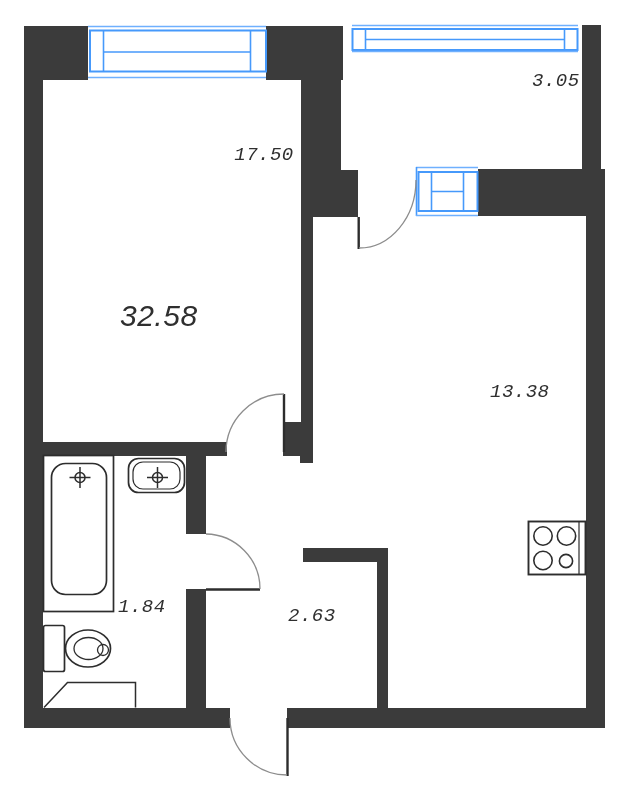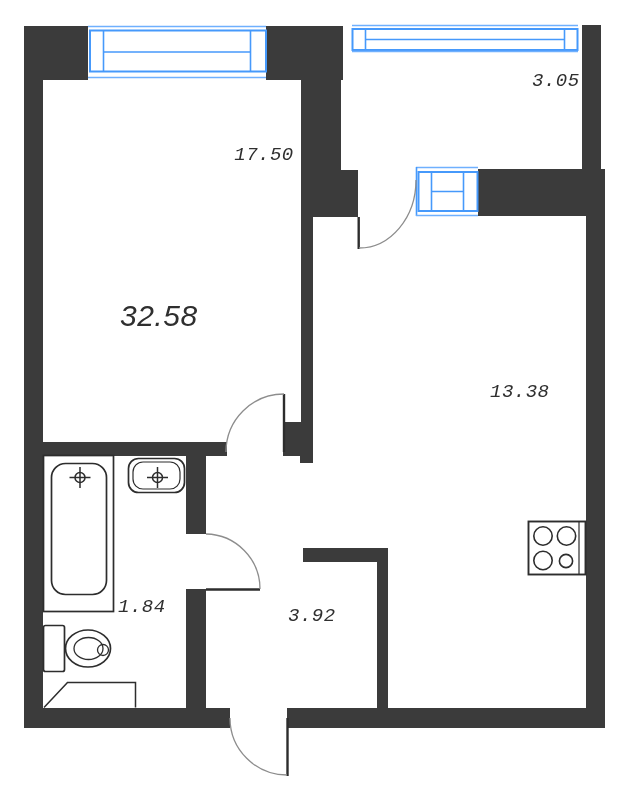--- a/index.html
+++ b/index.html
@@ -134,15 +134,15 @@
   <div class="area-label lbl-total" style="left:120px;top:301px;width:74px;">32.58</div>
 
   <div class="area-label lbl-small" style="left:214px;top:146px;width:100px;">17.50</div>
 
   <div class="area-label lbl-small" style="left:532px;top:72px;width:37px;">3.05</div>
 
   <div class="area-label lbl-small" style="left:490px;top:358px;width:48px;margin-top:25px;">13.38</div>
 
   <div class="area-label lbl-small" style="left:118px;top:598px;width:37px;">1.84</div>
 
-  <div class="area-label lbl-small" style="left:288px;top:607px;width:37px;">3.92</div>
+  <div class="area-label lbl-small" style="left:288px;top:607px;width:37px;">2.63</div>
 
 </div>
 
 </body></html>

